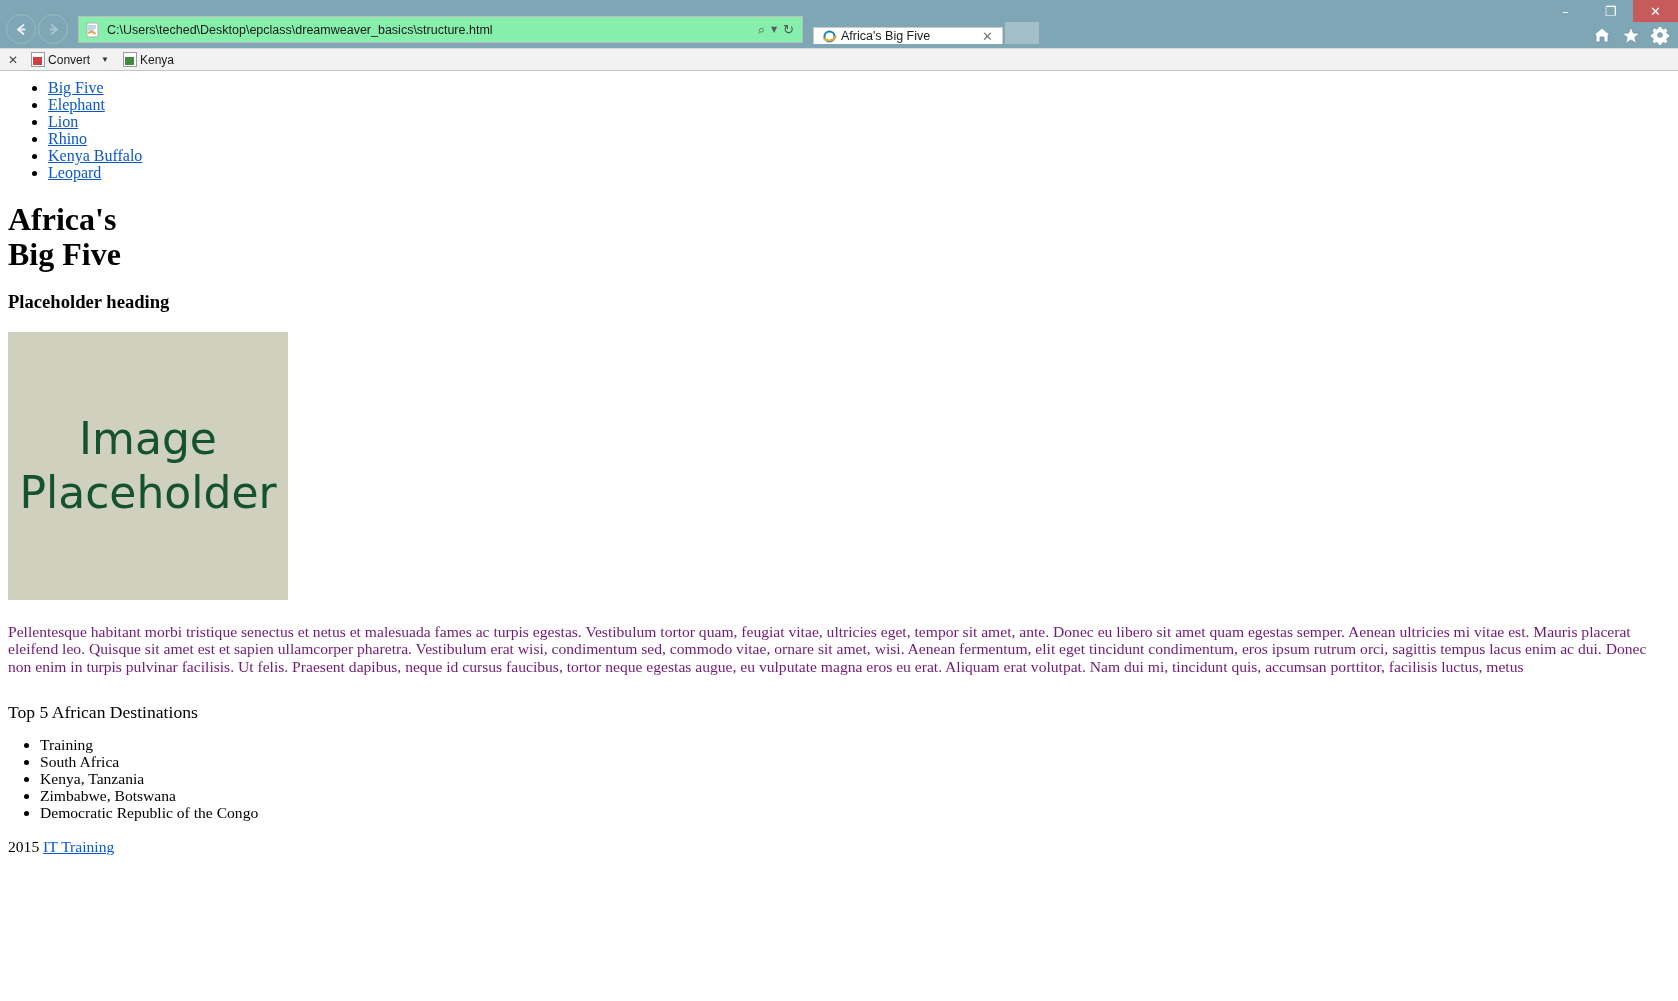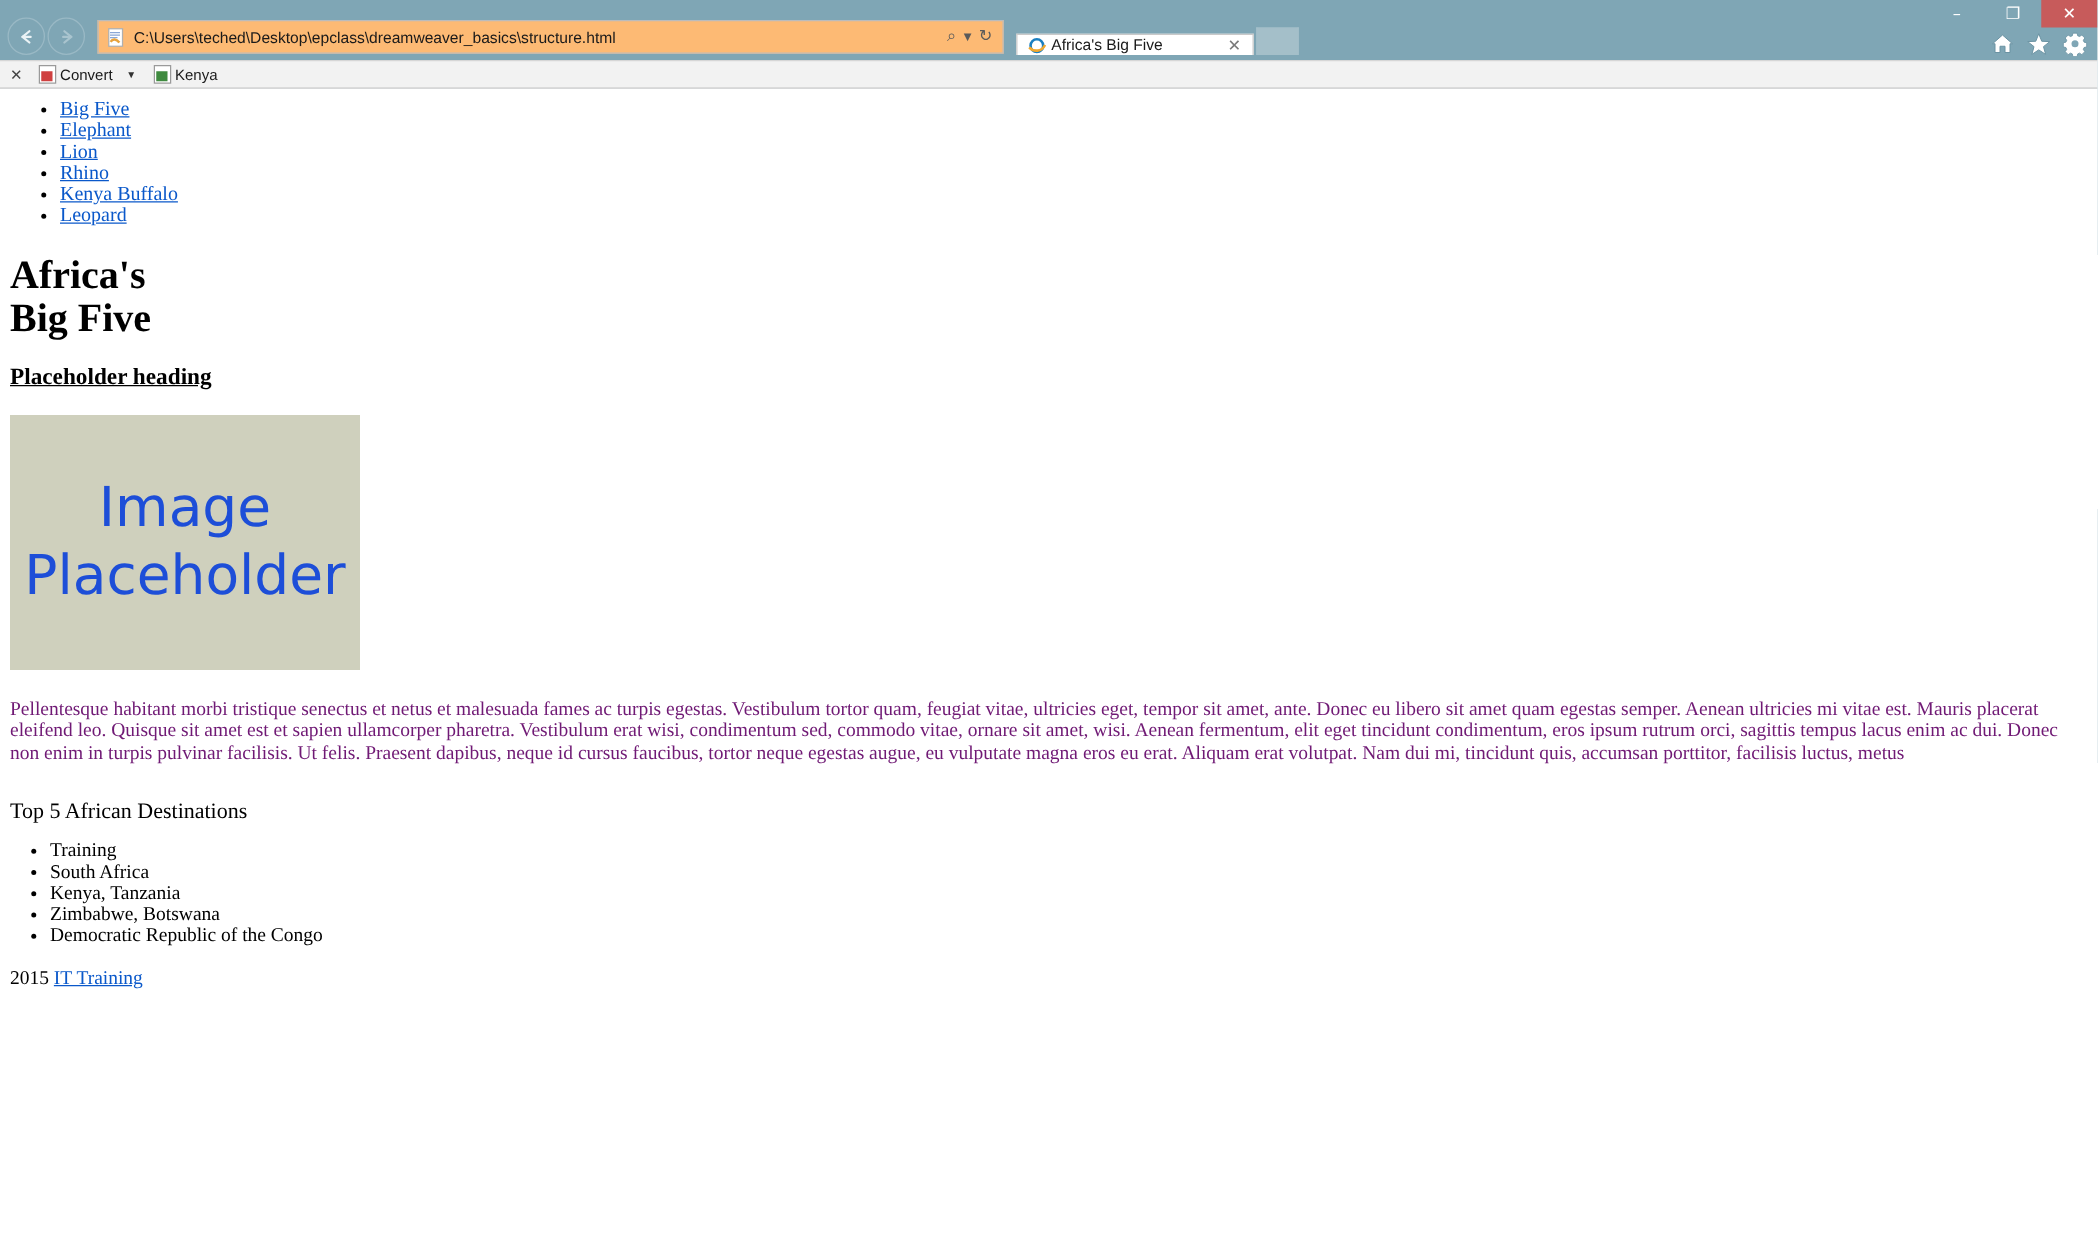--- a/index.html
+++ b/index.html
@@ -45,21 +45,21 @@
     user-select: none;
   }
   .navbtn.back { color: #e9f1f4; }
   .navbtn.fwd { color: #a9c4ce; }
 
   
   .addrwrap {
     margin: 16px 0 0 10px;
     height: 27px;
     width: 725px;
-    background: #fdba74;
+    background: #86efac;
     border: 1px solid #bcbcbc;
     display: flex; align-items: center;
     position: relative;
   }
   .addr-favicon {
     width: 20px; height: 18px;
     margin: 0 4px 0 4px;
     display: flex; align-items: center; justify-content: center;
     flex: 0 0 auto;
   }
@@ -245,30 +245,29 @@
     font-size: 32px;
     font-weight: bold;
     margin: 21px 0 21px 0;
     line-height: 1.08;
     letter-spacing: 0;
   }
   h3.subhead {
     font-size: 18.6px;
     font-weight: bold;
     margin: 20px 0 19px 0;
-    text-decoration: underline;
   }
   .imgph {
-    width: 280px; height: 204px;
+    width: 280px; height: 268px;
     background: #cfd0bd;
     display: flex; flex-direction: column;
     align-items: center; justify-content: center;
     font-family: "DejaVu Sans", "Liberation Sans", sans-serif;
     font-size: 44px;
-    color: #1d4ed8;
+    color: #14532d;
     line-height: 1.22;
     margin: 0 0 0 0;
     text-align: center;
   }
   p.body {
     margin: 23px 0 0 0;
     font-size: 15.6px;
     line-height: 17.5px;
     text-align: left;
     color: #701a75;

